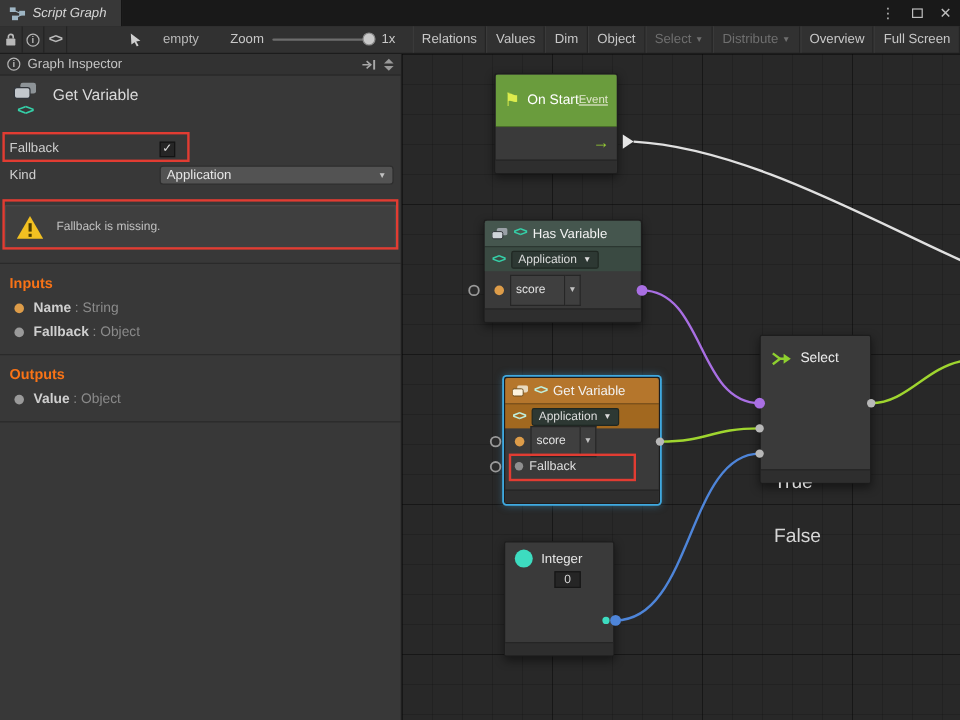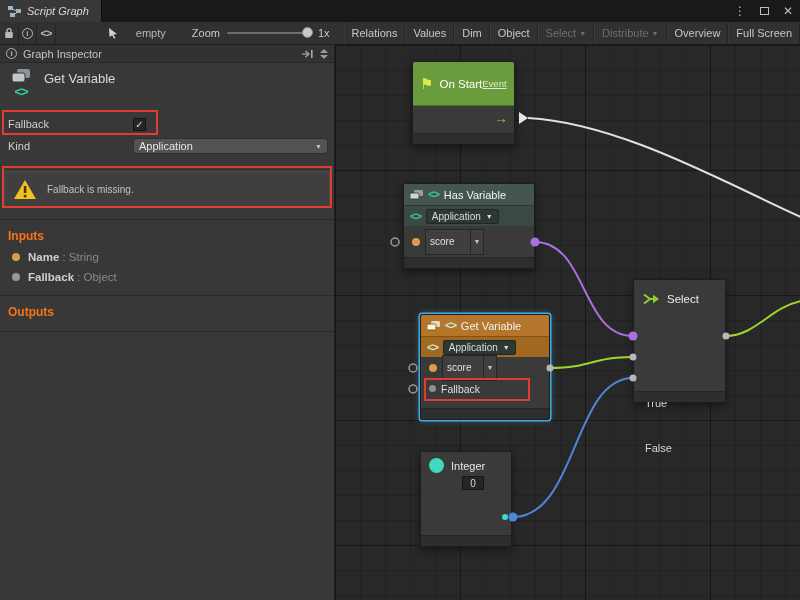--- a/index.html
+++ b/index.html
@@ -97,21 +97,21 @@
   .get-variable .h2 { height:21px; background:#a2681f; border-top:1px solid rgba(0,0,0,.2); }
   .get-variable .row { height:21px; display:flex; align-items:center; gap:5px; padding:0 8px; }
   .small-gray-dot { width:7px; height:7px; border-radius:50%; background:#8f8f8f; }
   .port-label { font-size:10.5px; color:#dedede; }
 
   
   .select-node { left:298px; top:234px; width:93px; height:124px; }
   .select-node .hdr { height:38px; display:flex; align-items:center; gap:7px; padding:0 9px; }
   .select-node .hdr .nlabel { font-size:11.5px; color:#ececec; }
   .select-node .rows { padding-top:5px; }
-  .select-node .srow { height:21px; display:flex; align-items:center; padding:0 11px; font-size:11px; color:#d6d6d6;margin-top:24px; }
+  .select-node .srow { height:21px; display:flex; align-items:center; padding:0 11px; font-size:16px; color:#d6d6d6;margin-top:24px; }
 
   
   .integer-node { left:85px; top:406px; width:92px; height:96px; }
   .integer-node .hdr { padding:6px 8px 0 8px; }
   .int-top { display:flex; align-items:center; gap:7px; }
   .int-circle { width:15px; height:15px; border-radius:50%; background:#3ddcc0; }
   .int-label { font-size:11px; color:#e6e6e6; }
   .int-value { margin:3px 0 0 33px; width:22px; height:14px; background:#252525; border:1px solid #161616; color:#d8d8d8; font-size:10px; text-align:center; line-height:13px; cursor:text; }
   .integer-node .bdy { height:24px; }
 
@@ -264,20 +264,24 @@
       <div class="port-row">
         <span class="dot dot-orange"></span>
         <span><span class="pname">Name</span> <span class="ptype">: String</span></span>
       </div>
       <div class="port-row">
         <span class="dot dot-gray"></span>
         <span><span class="pname">Fallback</span> <span class="ptype">: Object</span></span>
       </div>
       <div class="divider" style="margin-top:8px;"></div>
       <div class="section-header">Outputs</div>
+      <div class="port-row">
+        <span class="dot dot-gray"></span>
+        <span><span class="pname">Value</span> <span class="ptype">: Object</span></span>
+      </div>
       <div class="divider" style="margin-top:8px;"></div>
 
       <div class="red-box" style="left:2px; top:65px; width:156px; height:25px;"></div>
       <div class="red-box" style="left:2px; top:121px; width:330px; height:42px;"></div>
     </div>
 
     <div class="canvas">
 
       <div class="node on-start">
         <div class="hdr">

